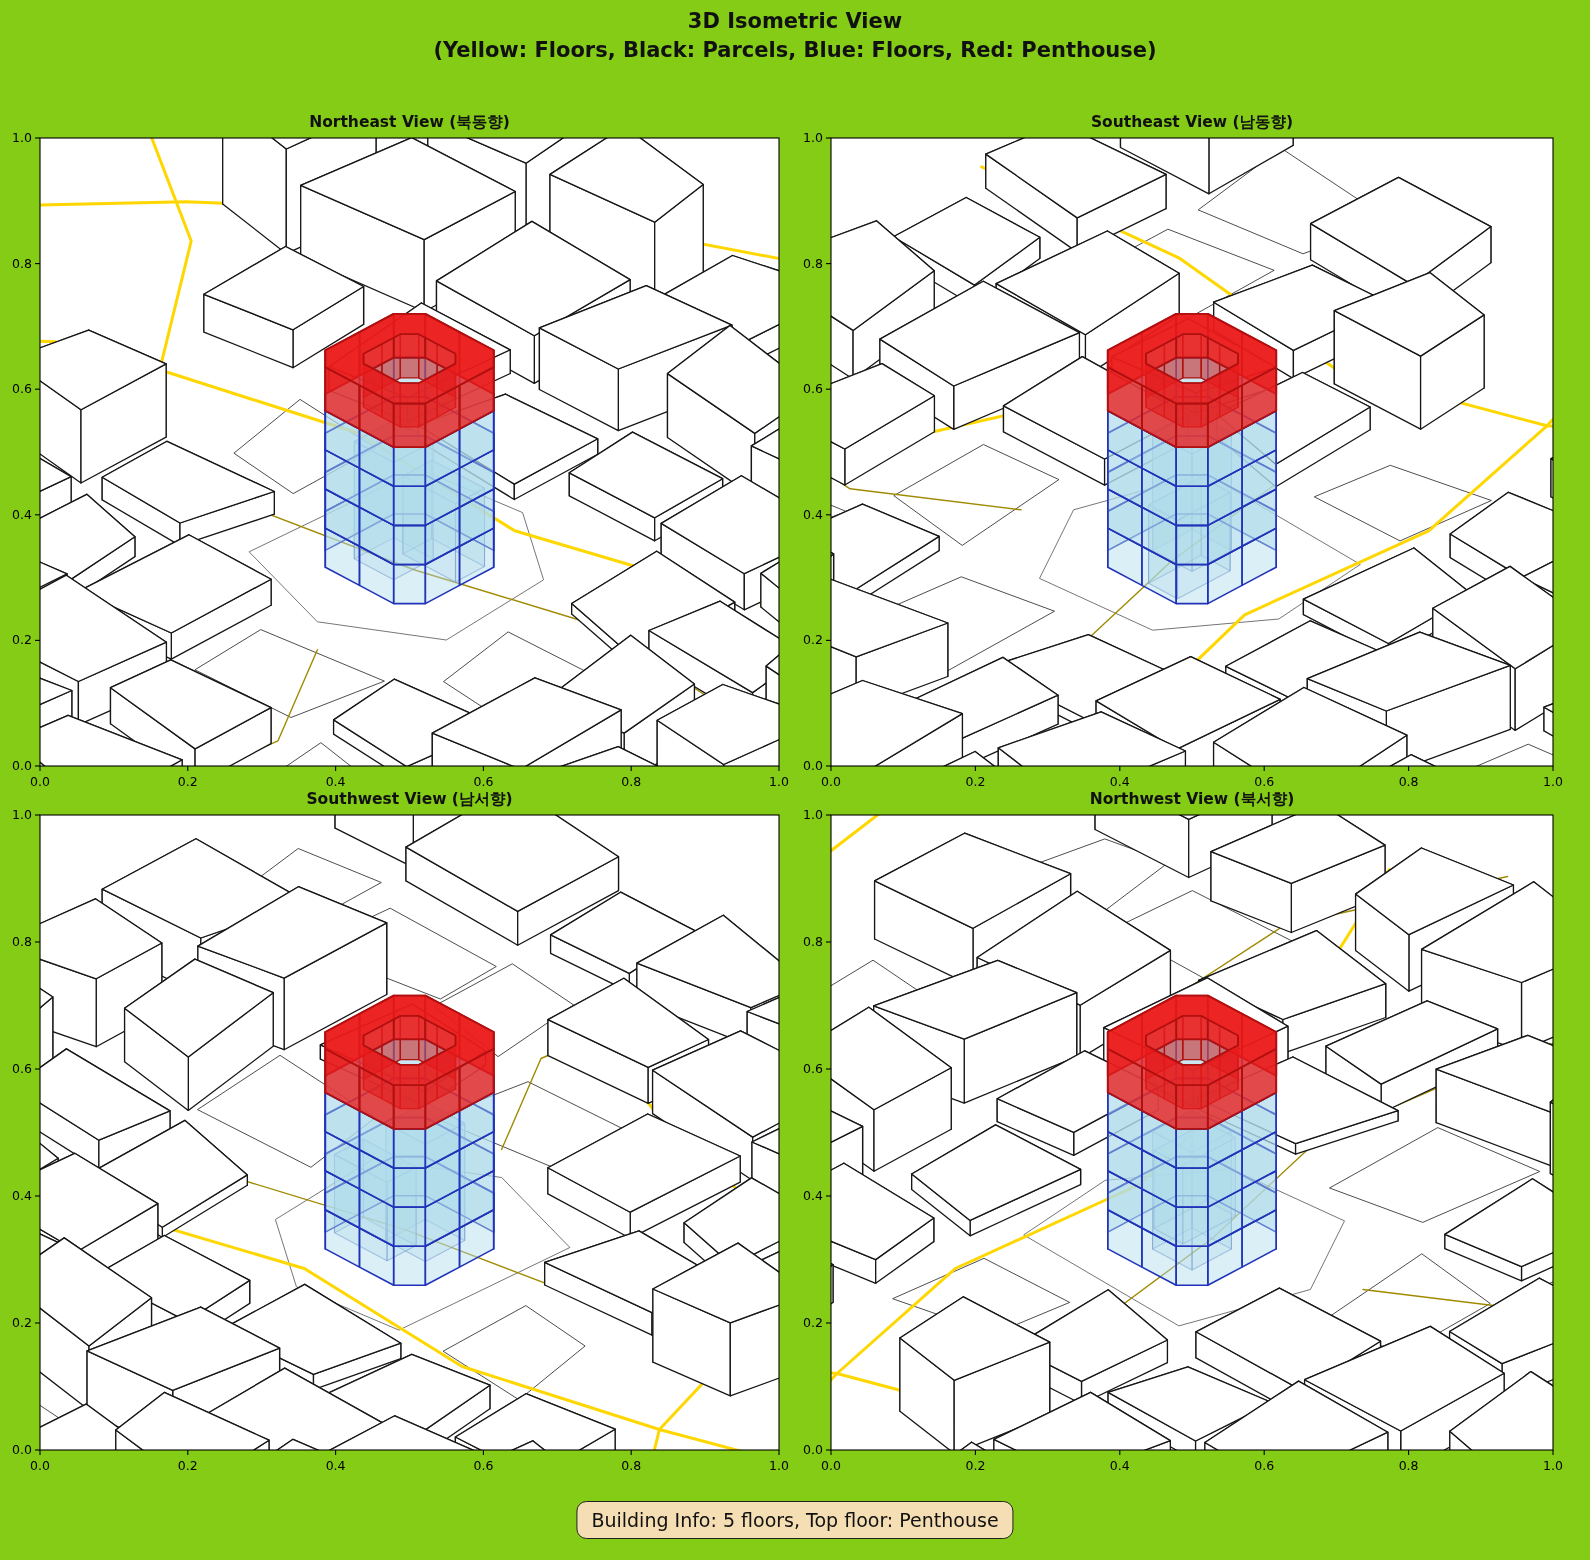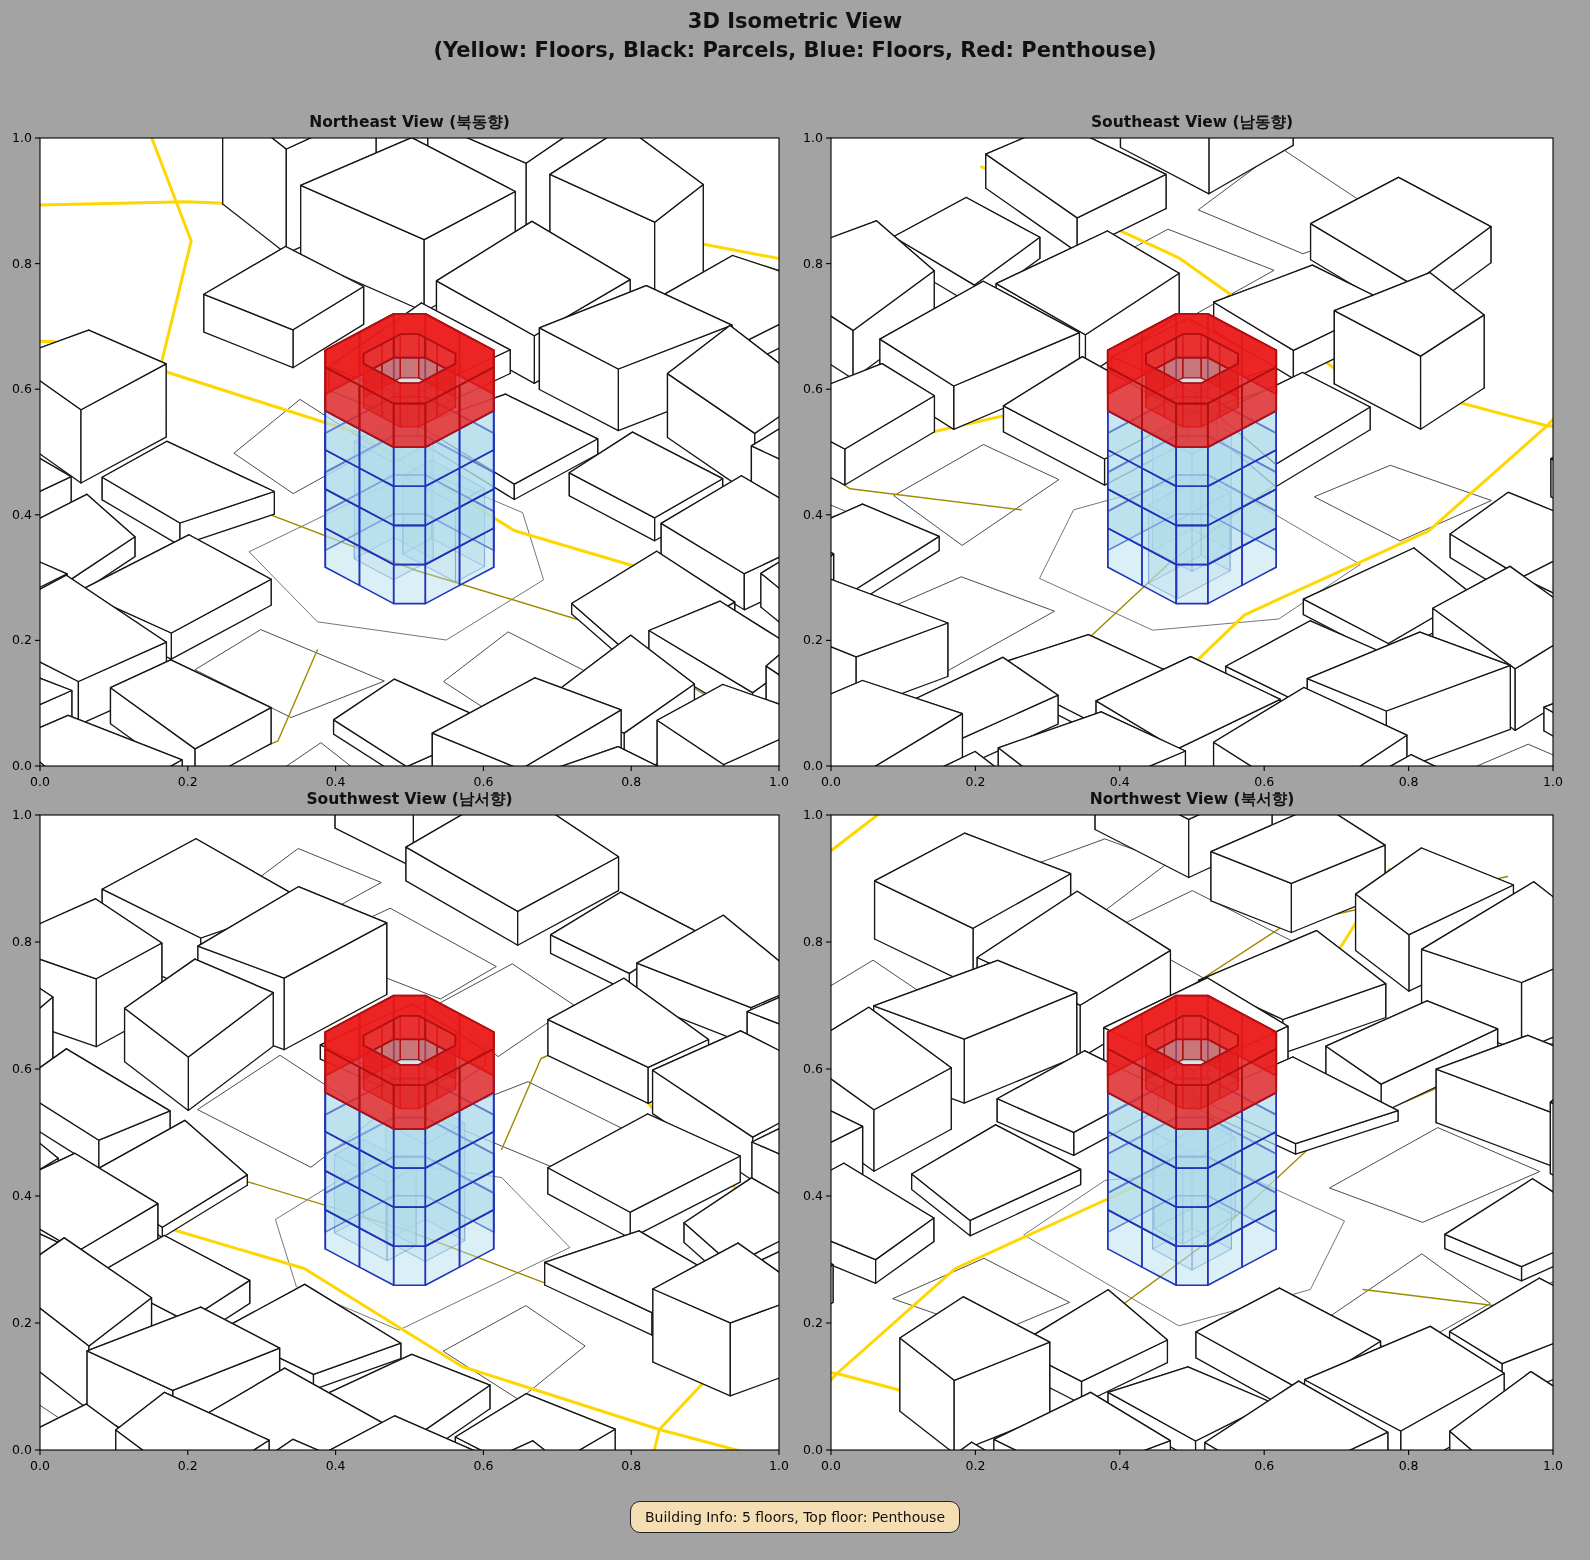--- a/index.html
+++ b/index.html
@@ -1,26 +1,26 @@
 <!DOCTYPE html>
 <html><head>
 <meta charset="utf-8">
 <style>
   html,body{margin:0;padding:0;background:#fff;}
   .figure{
-    position:relative;width:1590px;height:1560px;background:#a3a3a3;
+    position:relative;width:1590px;height:1560px;background:#84cc16;
     font-family:"DejaVu Sans","Liberation Sans",sans-serif;overflow:hidden;
   }
   .suptitle{
     position:absolute;top:7px;left:0;width:100%;text-align:center;
     font-weight:bold;font-size:21px;line-height:1.38;color:#111;
   }
   .badge{
     position:absolute;top:1501px;left:50%;transform:translateX(-50%);
-    padding:7px 14px;border-radius:10px;font-size:14px;color:#111;
+    padding:7px 14px;border-radius:10px;font-size:19px;color:#111;
     border:1.5px solid #222;white-space:nowrap;
   }
   svg{position:absolute;}
   svg text{font-family:"DejaVu Sans","Liberation Sans",sans-serif;}
 </style>
 </head>
 <body>
 
 <div class="figure">
   <div class="suptitle">

